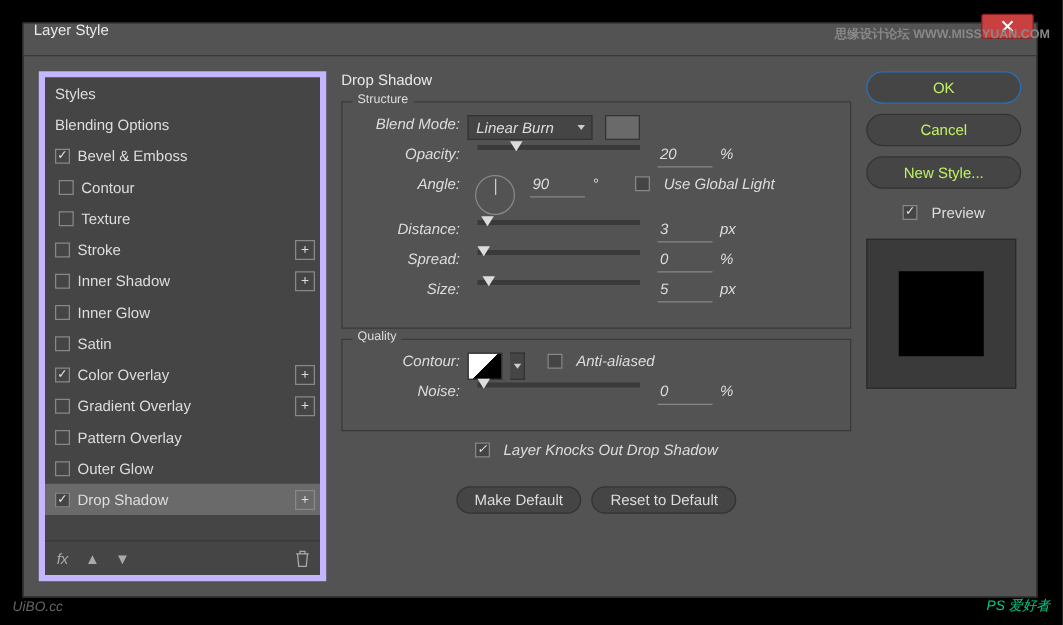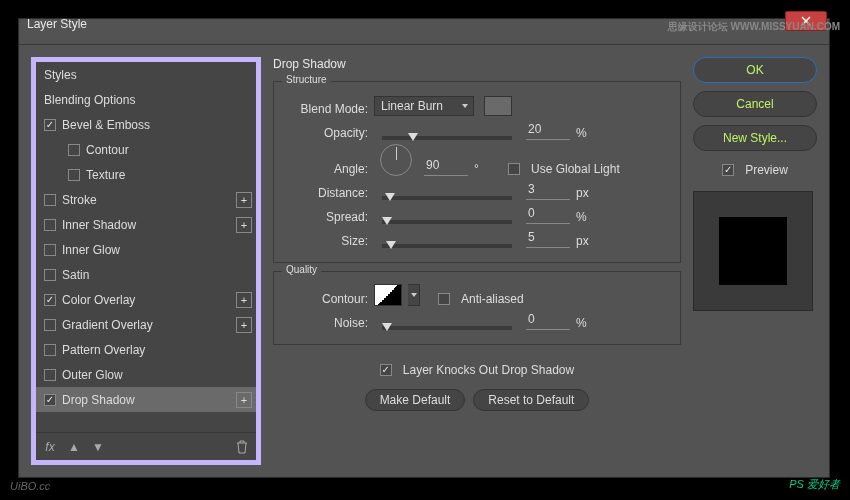--- a/index.html
+++ b/index.html
@@ -11,35 +11,35 @@
 .dialog { position:absolute; left:18px; top:18px; width:812px; height:460px; background:#535353; border:1px solid #2a2a2a; box-shadow:0 4px 20px rgba(0,0,0,0.5); }
 .titlebar { height:26px; background:#535353; border-bottom:1px solid #383838; display:flex; align-items:center; padding:0 0 16px 8px; color:#e8e8e8; }
 .titlebar-close { margin-left:auto; width:42px; height:20px; background:#c94040; border:1px solid #8b2020; border-radius:2px; display:flex; align-items:center; justify-content:center; margin-right:2px; margin-top:-5px; }
 .titlebar-close svg { width:10px; height:10px; }
 
 .body { display:flex; padding:12px; gap:12px; height:calc(100% - 26px); }
 
 .left { width:230px; background:#454545; border:5px solid #c4b5fd; display:flex; flex-direction:column; }
 .style-item { height:25px; padding:0 8px; display:flex; align-items:center; color:#ddd; cursor:pointer; position:relative; }
 .style-item.header { background:#454545; }
-.style-item.sub { padding-left:32px; }
+.style-item.sub { padding-left:11px; }
 .style-item.selected { background:#6a6a6a; }
 .cb { width:12px; height:12px; border:1px solid #888; background:#454545; margin-right:6px; display:flex; align-items:center; justify-content:center; flex-shrink:0; }
 .cb.checked { background:#454545; }
 .cb.checked::after { content:"✓"; color:#e8e8e8; font-size:10px; line-height:1; }
 .plus-btn { position:absolute; right:4px; width:16px; height:16px; border:1px solid #888; display:flex; align-items:center; justify-content:center; color:#ddd; font-size:11px; }
 .left-footer { margin-top:auto; height:28px; border-top:1px solid #383838; display:flex; align-items:center; padding:0 6px; gap:8px; color:#aaa; }
 .left-footer .ic { width:16px; height:16px; display:flex; align-items:center; justify-content:center; }
 .trash { margin-left:auto; }
 
 .center { flex:1; display:flex; flex-direction:column; gap:8px; color:#ddd; }
 .section-title { color:#e8e8e8; margin-bottom:2px; }
 .group { border:1px solid #3a3a3a; padding:10px 14px 14px 14px; position:relative; }
 .group-label { position:absolute; top:-8px; left:8px; background:#535353; padding:0 4px; color:#ddd; font-size:10px; }
-.row { display:flex; align-items:flex-end; height:24px; gap:6px; }
+.row { display:flex; align-items:flex-start; height:24px; gap:6px;font-style:italic; }
 .row-label { width:80px; text-align:right; color:#ddd; }
 .dropdown { width:100px; height:20px; border:1px solid #333; background:#454545; color:#ddd; display:flex; align-items:center; padding:0 18px 0 6px; position:relative; }
 .dropdown::after { content:""; position:absolute; right:5px; top:7px; border-left:3px solid transparent; border-right:3px solid transparent; border-top:4px solid #ccc; }
 .swatch { width:28px; height:20px; background:#6a6a6a; border:1px solid #333; margin-left:4px; }
 .slider { width:130px; height:4px; background:#3a3a3a; position:relative; margin:0 8px; }
 .slider .thumb { position:absolute; top:-3px; width:0; height:0; border-left:5px solid transparent; border-right:5px solid transparent; border-top:8px solid #ddd; }
 .valbox { width:44px; height:18px; border-bottom:1px solid #888; background:transparent; color:#ddd; text-align:left; padding:0 2px; }
 .unit { color:#ddd; width:20px; }
 .angle-dial { width:32px; height:32px; border:1px solid #888; border-radius:50%; position:relative; margin:0 6px; }
 .angle-dial::after { content:""; position:absolute; left:50%; top:2px; width:1px; height:13px; background:#ccc; transform-origin:bottom; }

